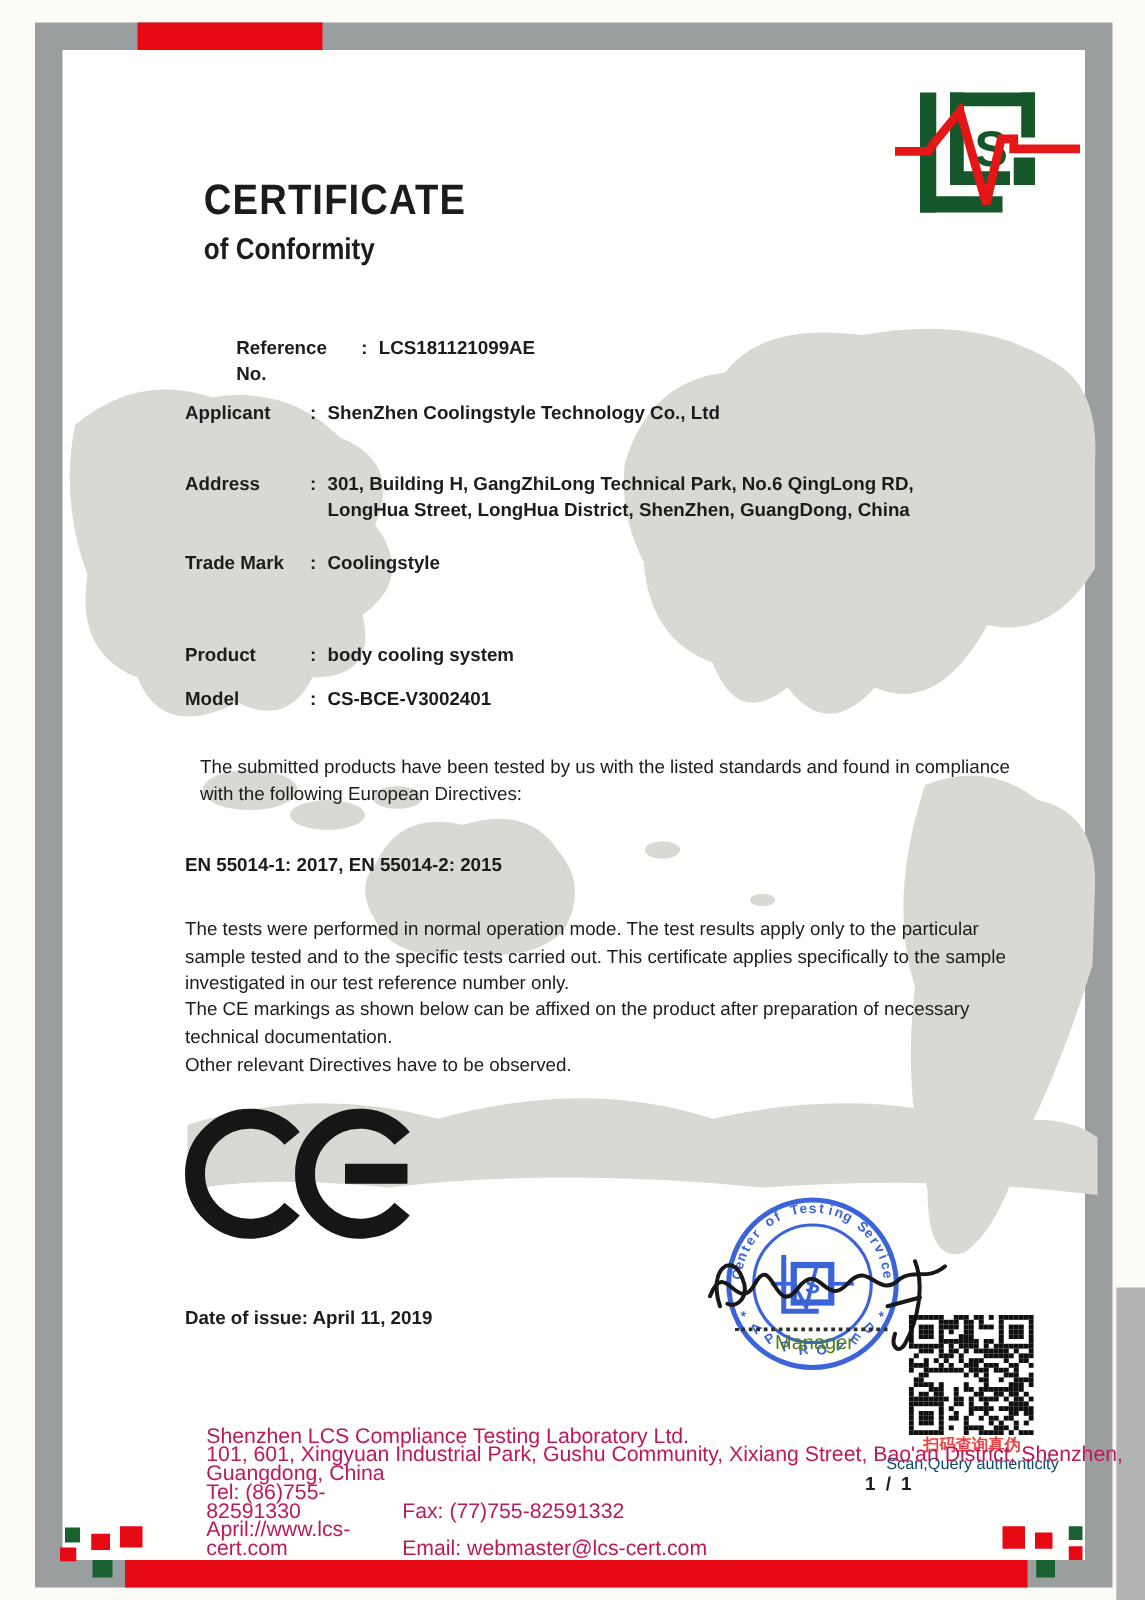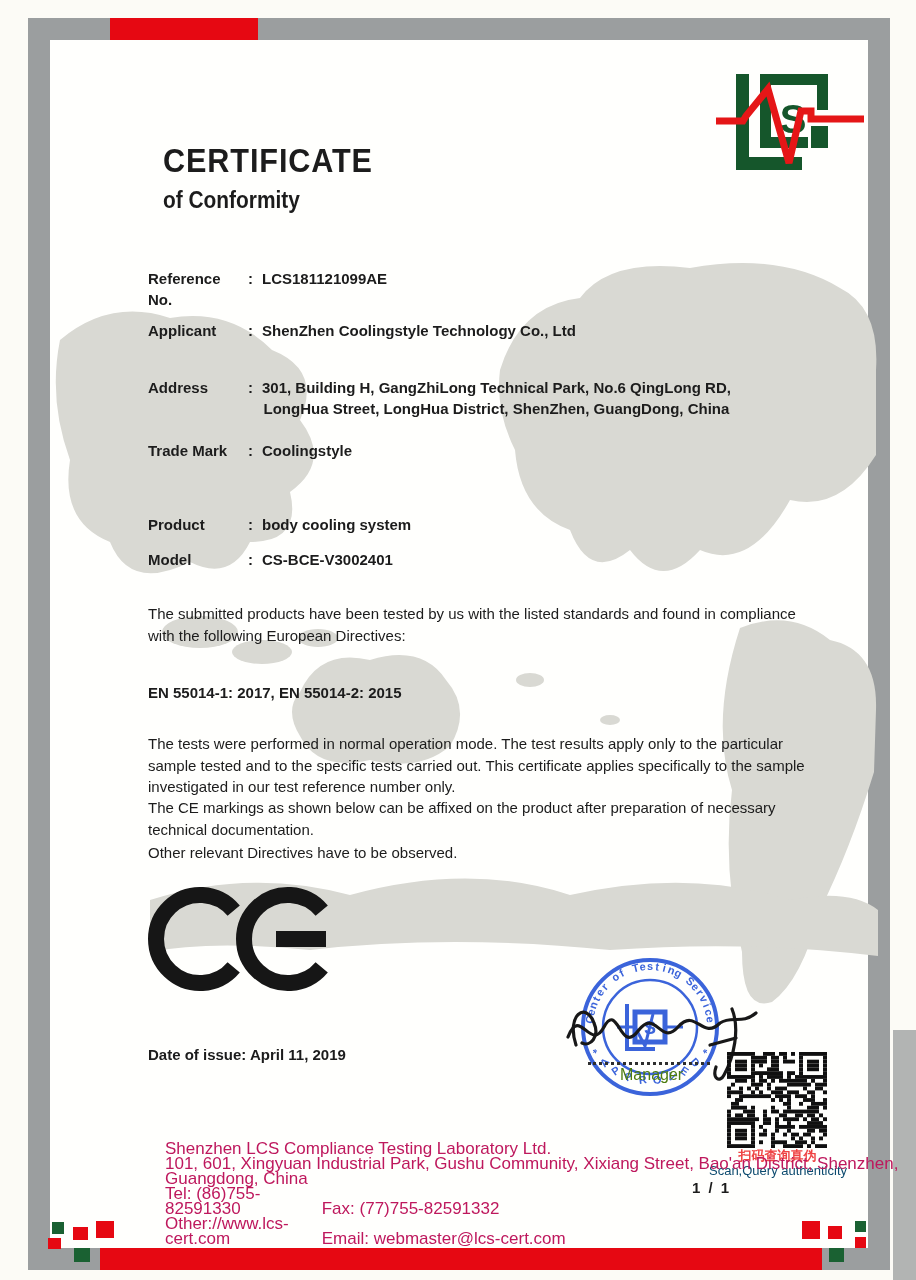--- a/index.html
+++ b/index.html
@@ -12,21 +12,21 @@
   .red{background:#e60812;}
   .green{background:#1a6132;}
   .title1{left:163px;top:141px;font-size:34px;font-weight:bold;letter-spacing:1px;
           transform:scaleX(.9);transform-origin:left top;white-space:nowrap;}
   .title2{left:163px;top:186px;font-size:24px;font-weight:bold;
           transform:scaleX(.87);transform-origin:left top;white-space:nowrap;}
   .fields{left:148px;top:268px;width:680px;height:330px;}
   .frow{position:absolute;display:flex;font-size:15px;font-weight:bold;line-height:21px;}
   .flabel{width:100px;flex:none;}
   .fcolon{width:14px;flex:none;}
-  .fvalue{white-space:pre-line;max-width:505px;text-align:center;}
+  .fvalue{white-space:pre-line;max-width:505px;}
   .para{left:148px;font-size:15px;line-height:21.5px;white-space:pre-line;width:680px;}
   .bold{font-weight:bold;}
   .date-line{left:148px;top:1046px;font-size:15px;font-weight:bold;}
   .dotline{left:588px;top:1062px;width:122px;border-top:3px dotted #2e2e2e;}
   .manager{left:620px;top:1066px;font-size:16px;color:#4d7c0f;}
   .qr-wrap{left:727px;top:1052px;width:100px;height:96px;}
   .qr-zh{left:695px;top:1147px;width:165px;text-align:center;font-size:13px;font-weight:bold;color:#ef4444;}
   .qr-en{left:688px;top:1163px;width:180px;text-align:center;font-size:13px;color:#0c4a6e;}
   .pagenum{left:692px;top:1179px;font-size:15px;font-weight:bold;letter-spacing:2px;}
   .footer{left:165px;top:1141px;font-size:17px;line-height:15px;color:#be185d;}
@@ -83,21 +83,21 @@
       <rect x="44" y="4" width="11" height="74"></rect>
       <rect x="44" y="67" width="48" height="11"></rect>
       <rect x="101" y="4" width="11" height="36"></rect>
       <rect x="95" y="56" width="17" height="22"></rect>
     </g>
     <text x="77" y="63" text-anchor="middle" font-size="40" font-weight="bold" font-family="DejaVu Serif, serif" fill="#15562b">S</text>
     <polyline points="0,51 27,51 30,46 52,19 73,93 85,41 95,41 95,49 148,49" fill="none" stroke="#e51617" stroke-width="7"></polyline>
   </svg>
 
   <div class="abs fields">
-    <div class="frow" style="top:0;">
+    <div class="frow" style="top:0;margin-left:41px;">
       <div class="flabel">Reference No.</div>
       <div class="fcolon">:</div>
       <div class="fvalue">LCS181121099AE</div>
     </div>
     <div class="frow" style="top:52px;">
       <div class="flabel">Applicant</div>
       <div class="fcolon">:</div>
       <div class="fvalue">ShenZhen Coolingstyle Technology Co., Ltd</div>
     </div>
     <div class="frow" style="top:109px;">
@@ -116,21 +116,21 @@
       <div class="fcolon">:</div>
       <div class="fvalue">body cooling system</div>
     </div>
     <div class="frow" style="top:281px;">
       <div class="flabel">Model</div>
       <div class="fcolon">:</div>
       <div class="fvalue">CS-BCE-V3002401</div>
     </div>
   </div>
 
-  <div class="abs para" style="top:603px;">The submitted products have been tested by us with the listed standards and found in compliance
+  <div class="abs para" style="top:603px;margin-left:12px;">The submitted products have been tested by us with the listed standards and found in compliance
 with the following European Directives:</div>
   <div class="abs para bold" style="top:682px;">EN 55014-1: 2017, EN 55014-2: 2015</div>
   <div class="abs para" style="top:797px;">The CE markings as shown below can be affixed on the product after preparation of necessary
 technical documentation.</div>
   <div class="abs para" style="top:733px;">The tests were performed in normal operation mode. The test results apply only to the particular
 sample tested and to the specific tests carried out. This certificate applies specifically to the sample
 investigated in our test reference number only.</div>
   <div class="abs para" style="top:842px;">Other relevant Directives have to be observed.</div>
 
   <svg class="abs" style="left:148px;top:884px;" width="192" height="110" viewBox="0 0 192 110">
@@ -565,18 +565,18 @@
 
   <div class="abs footer">
     <div class="fline">Shenzhen LCS Compliance Testing Laboratory Ltd.</div>
     <div class="fline">101, 601, Xingyuan Industrial Park, Gushu Community, Xixiang Street, Bao'an District, Shenzhen,
 Guangdong, China</div>
     <div>
       <span class="fcol">Tel: (86)755-82591330</span>
       <span>Fax: (77)755-82591332</span>
     </div>
     <div>
-      <span class="fcol">Other://www.lcs-cert.com</span>
+      <span class="fcol">April://www.lcs-cert.com</span>
       <span>Email: webmaster@lcs-cert.com</span>
     </div>
   </div>
 
 </div>
 
 </body></html>

